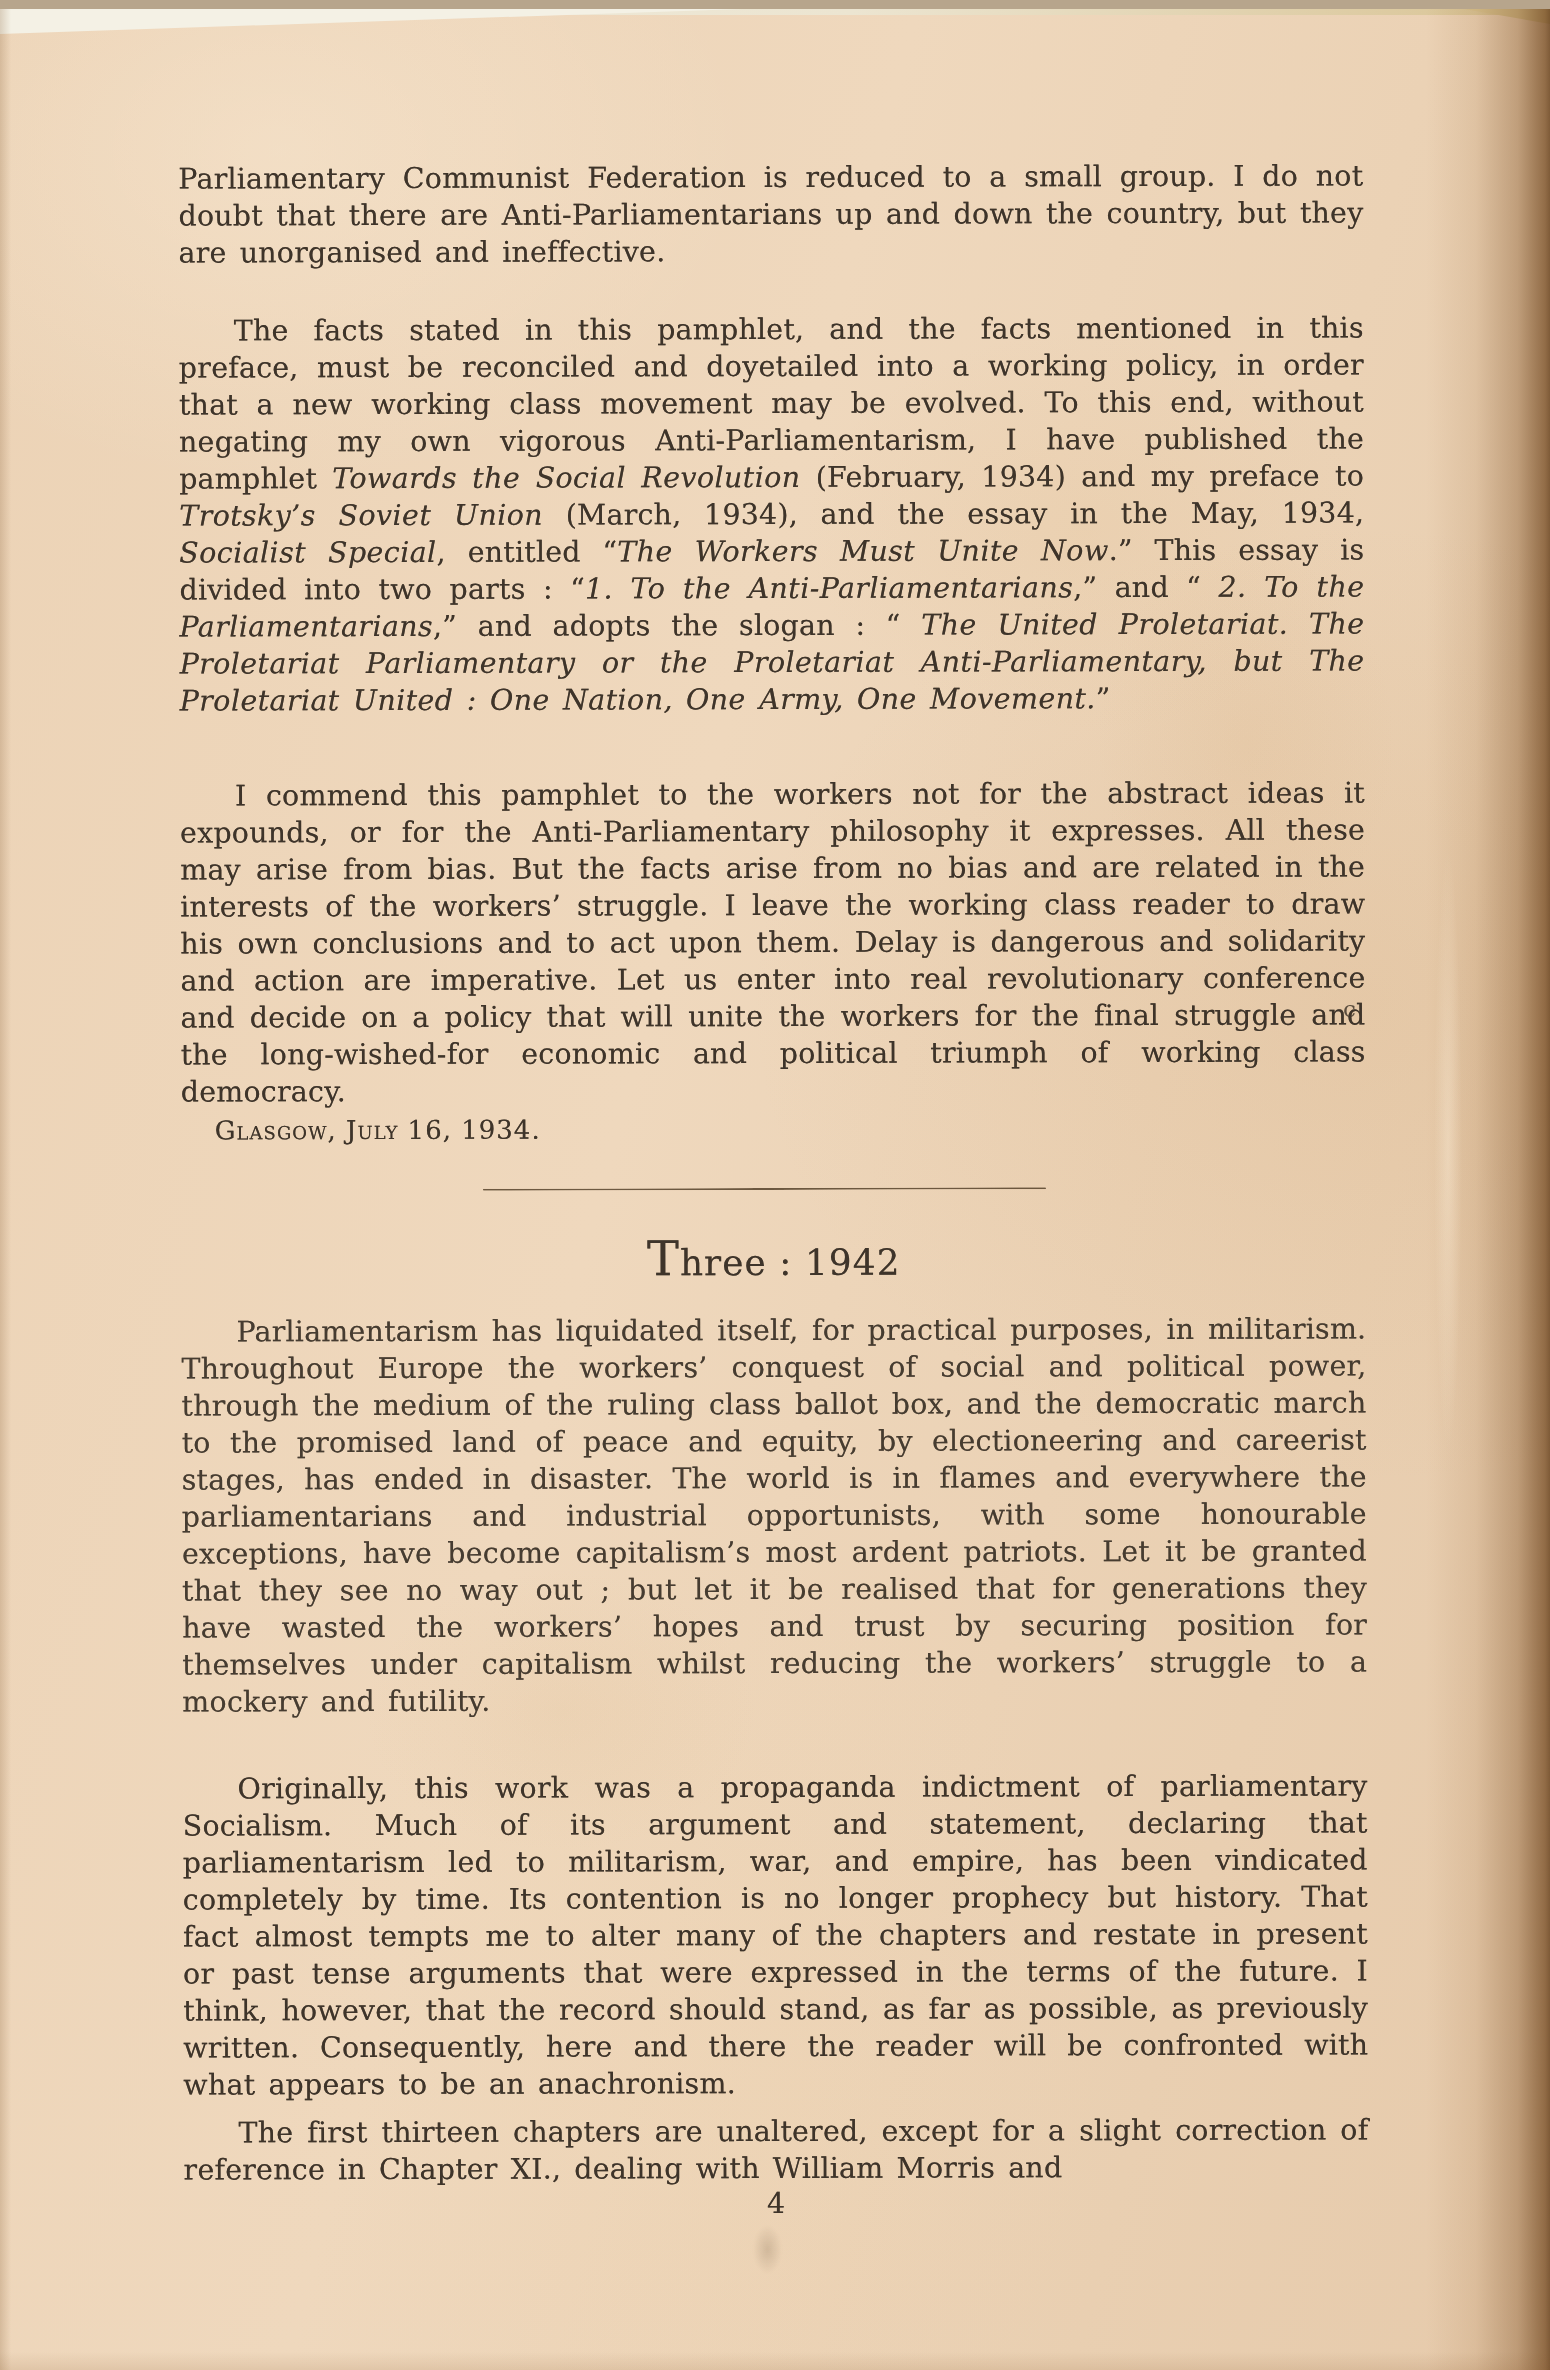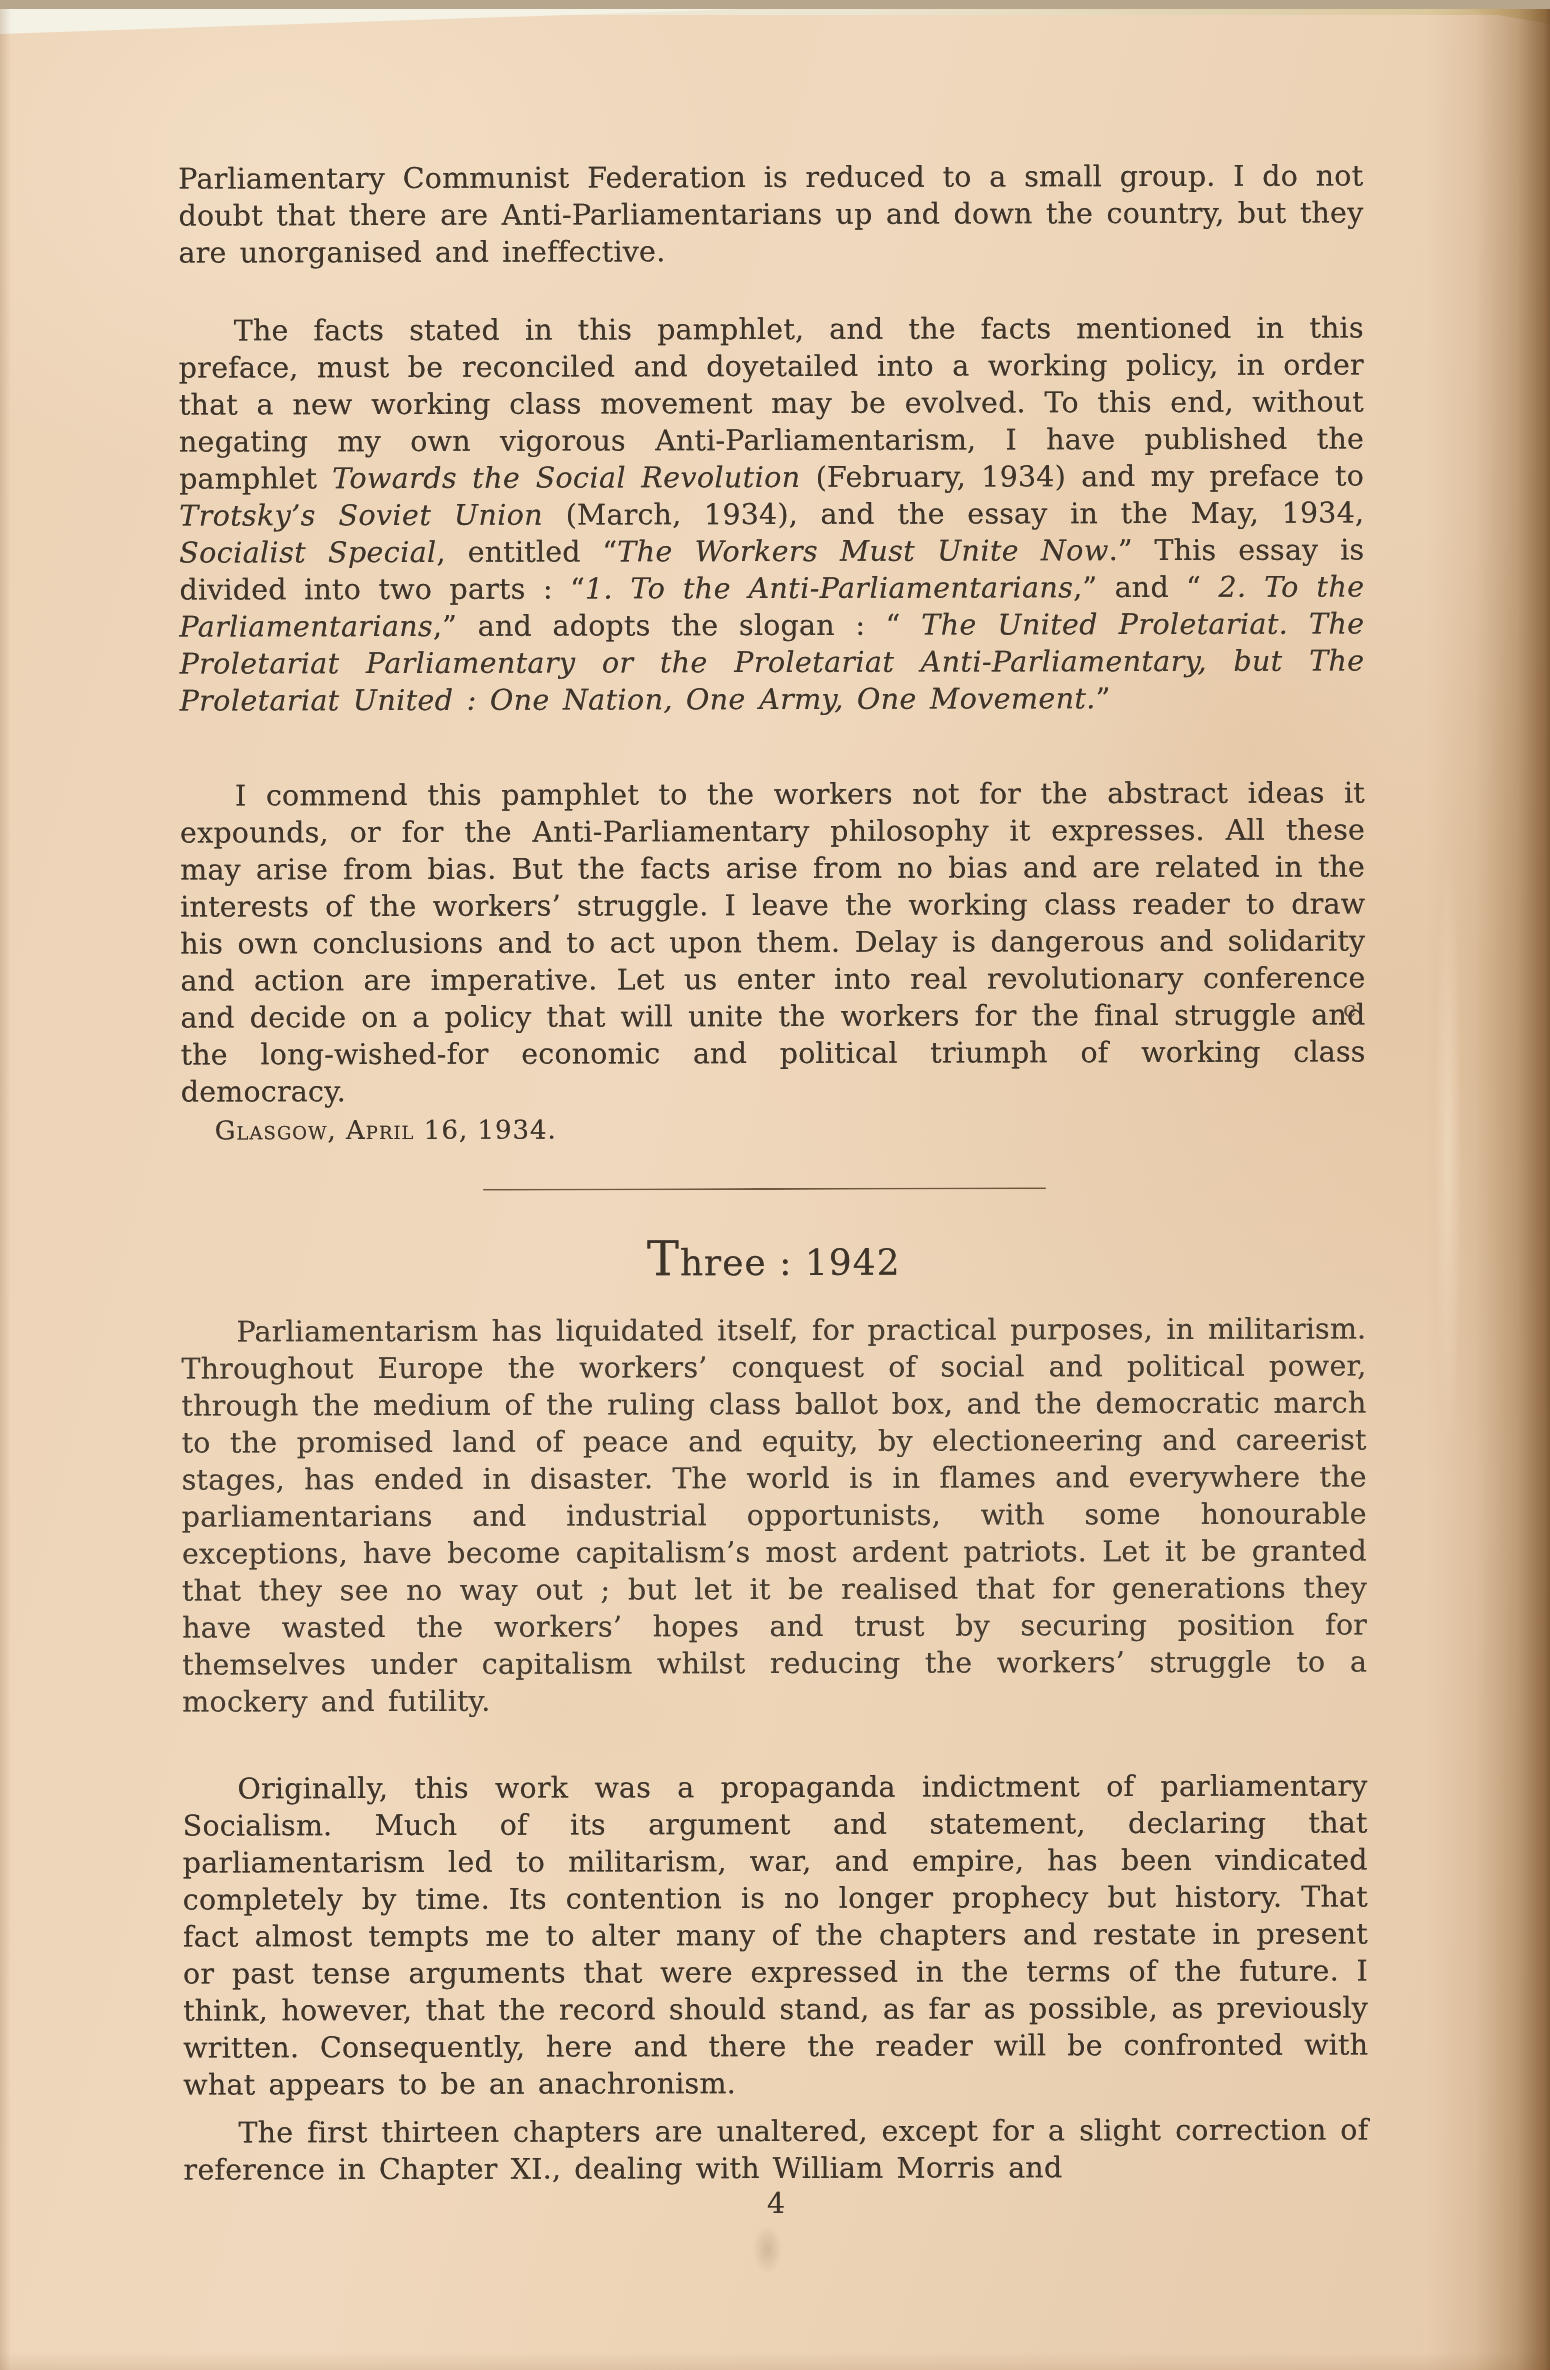--- a/index.html
+++ b/index.html
@@ -85,21 +85,21 @@
   <div class="ink-smudge"></div>
 
   <div class="textcol">
 
     <p class="para p1"><span>Parliamentary Communist Federation is reduced to a small group. I do not doubt that there are Anti-Parliamentarians up and down the country, but they are unorganised and ineffective.</span></p>
 
     <p class="para p2 indent"><span>The facts stated in this pamphlet, and the facts mentioned in this preface, must be reconciled and doyetailed into a working policy, in order that a new working class movement may be evolved. To this end, without negating my own vigorous Anti-Parliamentarism, I have published the pamphlet </span><i>Towards the Social Revolution</i><span> (February, 1934) and my preface to </span><i>Trotsky’s Soviet Union</i><span> (March, 1934), and the essay in the May, 1934, </span><i>Socialist Special</i><span>, entitled “</span><i>The Workers Must Unite Now</i><span>.” This essay is divided into two parts : “</span><i>1. To the Anti-Parliamentarians</i><span>,” and “ </span><i>2. To the Parliamentarians</i><span>,” and adopts the slogan : “ </span><i>The United Proletariat. The Proletariat Parliamentary or the Proletariat Anti-Parliamentary, but The Proletariat United : One Nation, One Army, One Movement.</i><span>”</span></p>
 
     <p class="para p3 indent"><span>I commend this pamphlet to the workers not for the abstract ideas it expounds, or for the Anti-Parliamentary philosophy it expresses. All these may arise from bias. But the facts arise from no bias and are related in the interests of the workers’ struggle. I leave the working class reader to draw his own conclusions and to act upon them. Delay is dangerous and solidarity and action are imperative. Let us enter into real revolutionary conference and decide on a policy that will unite the workers for the final struggle and the long-wished-for economic and political triumph of working class democracy.</span></p>
 
-    <p class="dateline">Glasgow, April 16, 1934.</p>
+    <p class="dateline">Glasgow, July 16, 1934.</p>
 
     <div class="divider"></div>
 
     <h2 class="heading">Three : 1942</h2>
 
     <p class="para p4 indent"><span>Parliamentarism has liquidated itself, for practical purposes, in militarism. Throughout Europe the workers’ conquest of social and political power, through the medium of the ruling class ballot box, and the democratic march to the promised land of peace and equity, by electioneering and careerist stages, has ended in disaster. The world is in flames and everywhere the parliamentarians and industrial opportunists, with some honourable exceptions, have become capitalism’s most ardent patriots. Let it be granted that they see no way out ; but let it be realised that for generations they have wasted the workers’ hopes and trust by securing position for themselves under capitalism whilst reducing the workers’ struggle to a mockery and futility.</span></p>
 
     <p class="para p5 indent"><span>Originally, this work was a propaganda indictment of parliamentary Socialism. Much of its argument and statement, declaring that parliamentarism led to militarism, war, and empire, has been vindicated completely by time. Its contention is no longer prophecy but history. That fact almost tempts me to alter many of the chapters and restate in present or past tense arguments that were expressed in the terms of the future. I think, however, that the record should stand, as far as possible, as previously written. Consequently, here and there the reader will be confronted with what appears to be an anachronism.</span></p>
 
     <p class="para p6 indent"><span>The first thirteen chapters are unaltered, except for a slight correction of reference in Chapter XI., dealing with William Morris and</span></p>

